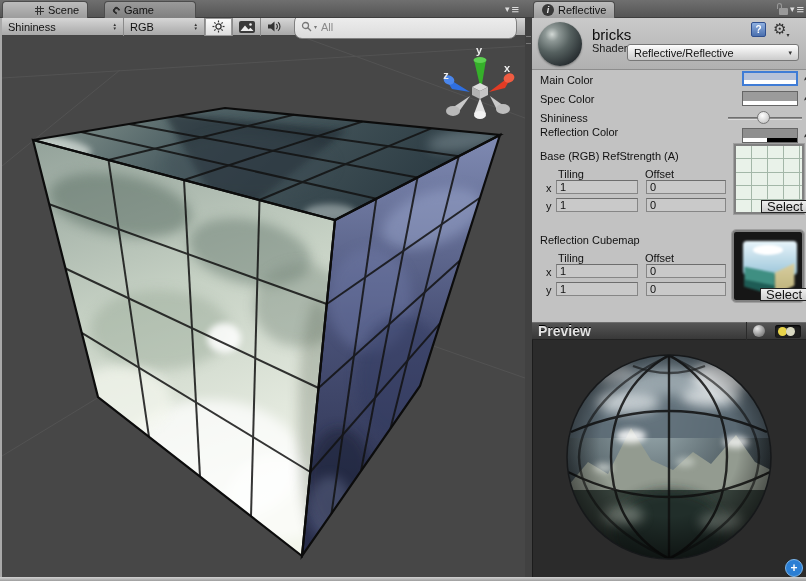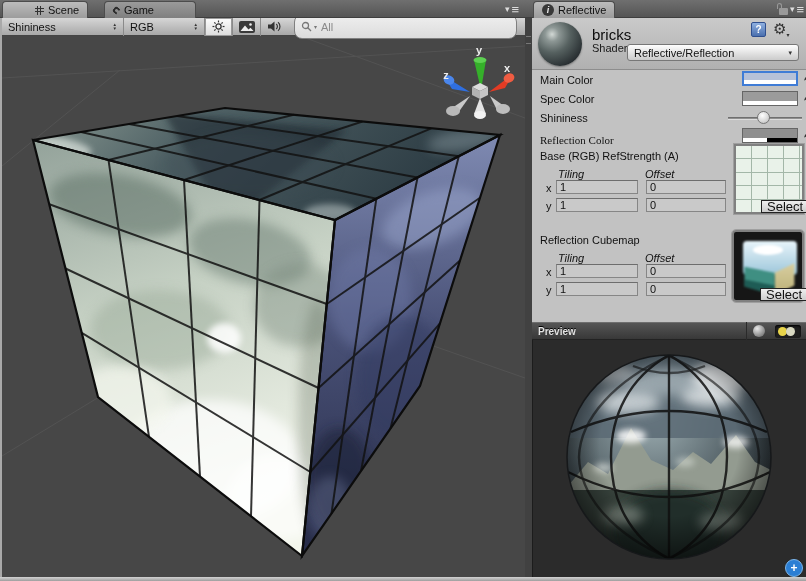--- a/index.html
+++ b/index.html
@@ -87,30 +87,30 @@
     background:linear-gradient(#e8f4fa,#9cc6da);}
   .cube-thumb .cloud{position:absolute;left:12px;top:6px;width:30px;height:10px;border-radius:50%;background:#fff;}
   .cube-thumb .teal{position:absolute;left:0;top:0;width:58px;height:58px;background:#3f8f82;
     clip-path:polygon(6% 48%,58% 58%,58% 97%,6% 82%);}
   .cube-thumb .tealdark{position:absolute;left:0;top:0;width:58px;height:58px;background:#1e5c55;
     clip-path:polygon(6% 70%,58% 80%,58% 97%,6% 82%);}
   .cube-thumb .right{position:absolute;left:0;top:0;width:58px;height:58px;
     background:linear-gradient(#efe6c0,#b9ae74);clip-path:polygon(58% 58%,92% 42%,92% 80%,58% 97%);}
   .select-btn{position:absolute;height:13px;padding:0 5px;font-size:13px;color:#111;
     background:linear-gradient(#efefef,#cdcdcd);border:1px solid #222;display:flex;align-items:center;cursor:pointer;}
-  .tile-hdr{position:absolute;color:#111;font-style:italic;}
+  .tile-hdr{position:absolute;color:#111;}
   .axis-lbl{position:absolute;color:#111;}
   .num-field{position:absolute;height:14px;background:#c9c9c9;border:1px solid #868686;
     border-top-color:#6d6d6d;font-size:11px;color:#111;padding:0 3px;
     font-family:"Liberation Sans",sans-serif;outline:none;}
   
   .prev-header{position:absolute;left:0;top:304px;width:274px;height:18px;
     background:linear-gradient(#555,#383838);border-top:1px solid #6e6e6e;border-bottom:1px solid #222;
     display:flex;align-items:center;}
-  .prev-title{margin-left:6px;font-weight:bold;color:#e3e3e3;text-shadow:0 -1px 0 #000;font-size:10px;flex:1;}
+  .prev-title{margin-left:6px;font-weight:bold;color:#e3e3e3;text-shadow:0 -1px 0 #000;font-size:14px;flex:1;}
   .prev-sep{width:1px;height:18px;background:#2a2a2a;margin-right:6px;}
   .orb-btn{width:12px;height:12px;border-radius:50%;margin-right:10px;cursor:pointer;
     background:radial-gradient(circle at 35% 30%,#e8e8e8,#9a9a9a 55%,#5f5f5f);}
   .lights-btn{width:26px;height:13px;border-radius:3px;background:#1e1e1e;margin-right:5px;
     position:relative;cursor:pointer;box-shadow:inset 0 1px 2px #000;}
   .lights-btn .d1{position:absolute;left:3px;top:2px;width:9px;height:9px;border-radius:50%;background:#e8d44a;}
   .lights-btn .d2{position:absolute;left:11px;top:2px;width:9px;height:9px;border-radius:50%;background:#d9d9c2;}
   .prev-body{position:absolute;left:0;top:322px;width:274px;height:237px;background:#2b2b2b;
     border-left:1px solid #1c1c1c;}
   
@@ -337,21 +337,21 @@
   <div class="divider">
     <span class="handle"></span>
   </div>
 
   <div class="inspector">
     <div class="ins-header">
       <div class="mat-sphere"></div>
       <div class="mat-name">bricks</div>
       <div class="shader-lbl">Shader</div>
       <div class="shader-dd">
-        <span>Reflective/Reflection</span>
+        <span>Reflective/Reflective</span>
         <span class="arr">▾</span>
       </div>
       <div class="book-icon">?</div>
       <div class="gear-icon"><span>⚙</span><span class="arr">▾</span></div>
     </div>
 
     <div class="ins-label" style="top:56px;">Main Color</div>
     <div class="swatch focus" style="top:53px;background:#b6c1d8;">
         <span class="alpha"></span>
       </div>
@@ -364,21 +364,21 @@
         <span class="alpha"></span>
       </div>
     <svg class="dropper" style="top:73px;">
         <path d="M9.5 1.5 L11 3 L5.5 8.5 L3 9.5 L4 7 Z" fill="#333"></path>
       </svg>
 
     <div class="ins-label" style="top:94px;">Shininess</div>
     <div class="slider-track" style="top:99px;"></div>
     <div class="slider-thumb" style="left:225px;top:93px;"></div>
 
-    <div class="ins-label" style="top:116px;font-family:Liberation Serif, serif;">Reflection Color</div>
+    <div class="ins-label" style="top:108px;">Reflection Color</div>
     <div class="swatch" style="top:110px;background:#8f8f8f;">
         <span class="alpha half"></span>
       </div>
     <svg class="dropper" style="top:110px;">
         <path d="M9.5 1.5 L11 3 L5.5 8.5 L3 9.5 L4 7 Z" fill="#333"></path>
       </svg>
 
     <div class="ins-label" style="top:132px;">Base (RGB) RefStrength (A)</div>
     <div class="tex-thumb base-thumb"></div>
     <div class="select-btn" style="left:229px;top:182px;">

